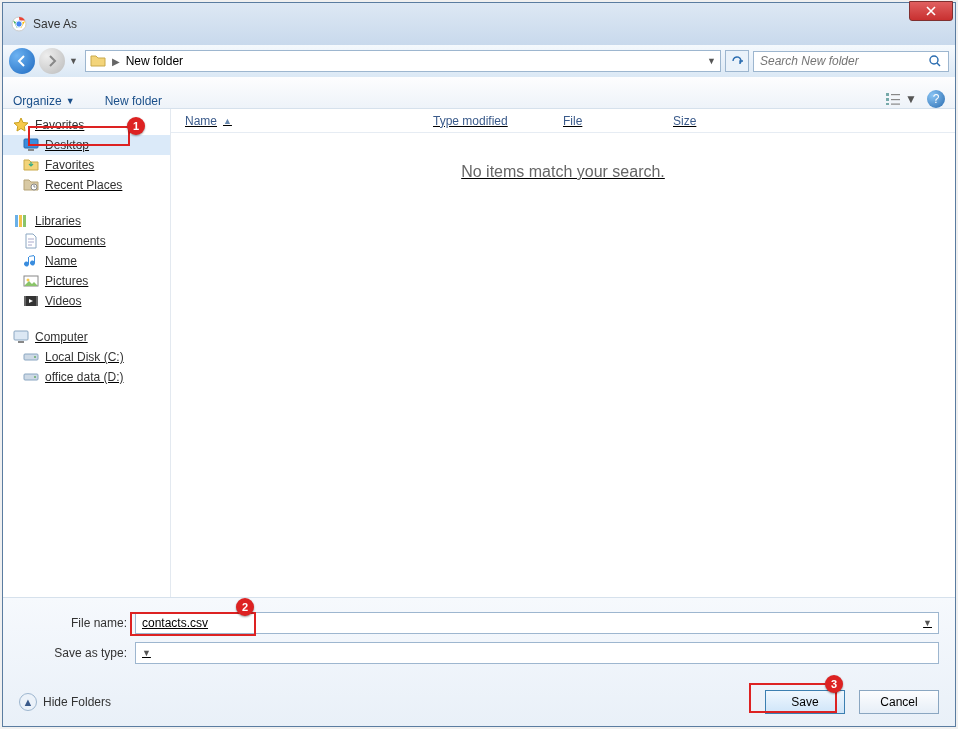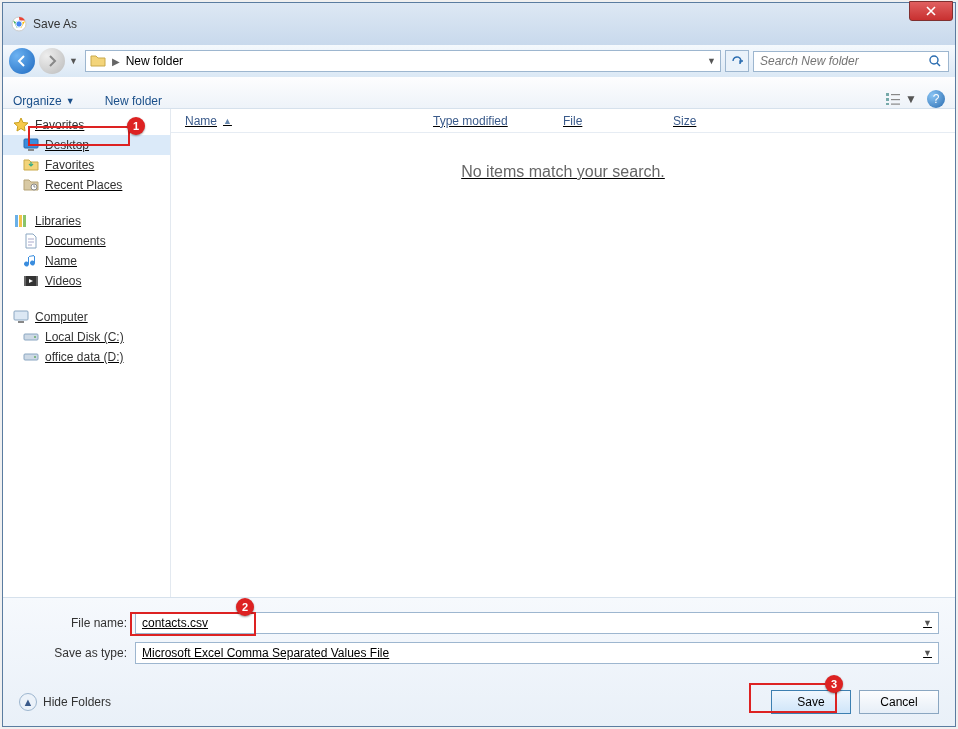--- a/index.html
+++ b/index.html
@@ -56,21 +56,21 @@
 .form-row { display:flex; align-items:center; margin-bottom:8px; font-size:12px; }
 .form-row label { width:116px; text-align:right; padding-right:8px; color:#333; }
 .form-row .field { flex:1; height:22px; border:1px solid #9db6cf; background:#fff; display:flex; align-items:center; padding:0 6px;text-decoration:underline; }
 .form-row .field input { border:none; outline:none; font-size:12px; flex:1; }
 .form-row .field .drop { font-size:9px; color:#555; cursor:pointer; }
 .red-box-2 { border:2px solid #d22; position:absolute; left:130px; top:612px; width:126px; height:24px; pointer-events:none; }
 
 .footer-bottom { display:flex; align-items:center; margin-top:26px; }
 .hide-folders { display:flex; align-items:center; gap:6px; font-size:12px; color:#333; cursor:pointer; }
 .hide-folders .circ { width:18px; height:18px; border:1px solid #9db6cf; border-radius:50%; display:flex; align-items:center; justify-content:center; font-size:11px; color:#3a5a8a; }
-.btns { margin-left:auto; display:flex; gap:8px; }
+.btns { margin-left:auto; display:flex; gap:14px; }
 .btn { width:80px; height:24px; border:1px solid #8aa6c1; background:linear-gradient(to bottom,#fdfdfe,#e6eef7); font-size:12px; cursor:pointer; display:flex; align-items:center; justify-content:center; }
 .btn.primary { border:1px solid #3c7fb1; background:linear-gradient(to bottom,#f0f7fe,#cfe5f9); }
 .red-box-3 { border:2px solid #d22; position:absolute; left:749px; top:683px; width:88px; height:30px; pointer-events:none; }
 
 .annot { position:absolute; width:18px; height:18px; border-radius:50%; background:#d22; color:#fff; font-size:11px; display:flex; align-items:center; justify-content:center; font-weight:bold; box-shadow:0 1px 2px rgba(0,0,0,.4); pointer-events:none; }
 .annot.a1 { left:127px; top:117px; }
 .annot.a2 { left:236px; top:598px; }
 .annot.a3 { left:825px; top:675px; }
 
 svg { display:block; }
@@ -224,20 +224,30 @@
           <span class="ico">
               <svg viewBox="0 0 16 16">
                 <path d="M6 3v8a2.5 2.5 0 11-1-2V4l7-1v7a2.5 2.5 0 11-1-2V2z" fill="#3a8dde"></path>
               </svg>
             </span>
           <span>Name</span>
         </div>
         <div class="tree-item">
           <span class="ico">
               <svg viewBox="0 0 16 16">
+                <rect x="1" y="3" width="14" height="10" fill="#fff" stroke="#888"></rect>
+                <circle cx="5" cy="7" r="1.5" fill="#f7c94b"></circle>
+                <path d="M2 12l4-4 3 3 2-2 3 3v1H2z" fill="#8ac46a"></path>
+              </svg>
+            </span>
+          <span>Pictures</span>
+        </div>
+        <div class="tree-item">
+          <span class="ico">
+              <svg viewBox="0 0 16 16">
                 <rect x="1" y="3" width="14" height="10" fill="#333"></rect>
                 <rect x="1" y="3" width="2" height="10" fill="#666"></rect>
                 <rect x="13" y="3" width="2" height="10" fill="#666"></rect>
                 <path d="M6 6l4 2-4 2z" fill="#fff"></path>
               </svg>
             </span>
           <span>Videos</span>
         </div>
       </div>
 
@@ -290,21 +300,20 @@
     <div class="form-row">
       <label>File name:</label>
       <div class="field">
         <input value="contacts.csv" style="">
         <span class="drop">▼</span>
       </div>
     </div>
     <div class="form-row">
       <label>Save as type:</label>
       <div class="field">
-        <span style="flex:1">Microsoft Excel Comma Separated Values File</span>
         <span class="drop">▼</span>
       </div>
     </div>
     <div class="footer-bottom">
       <div class="hide-folders">
         <span class="circ">▲</span>
         <span>Hide Folders</span>
       </div>
       <div class="btns">
         <div class="btn primary">Save</div>

